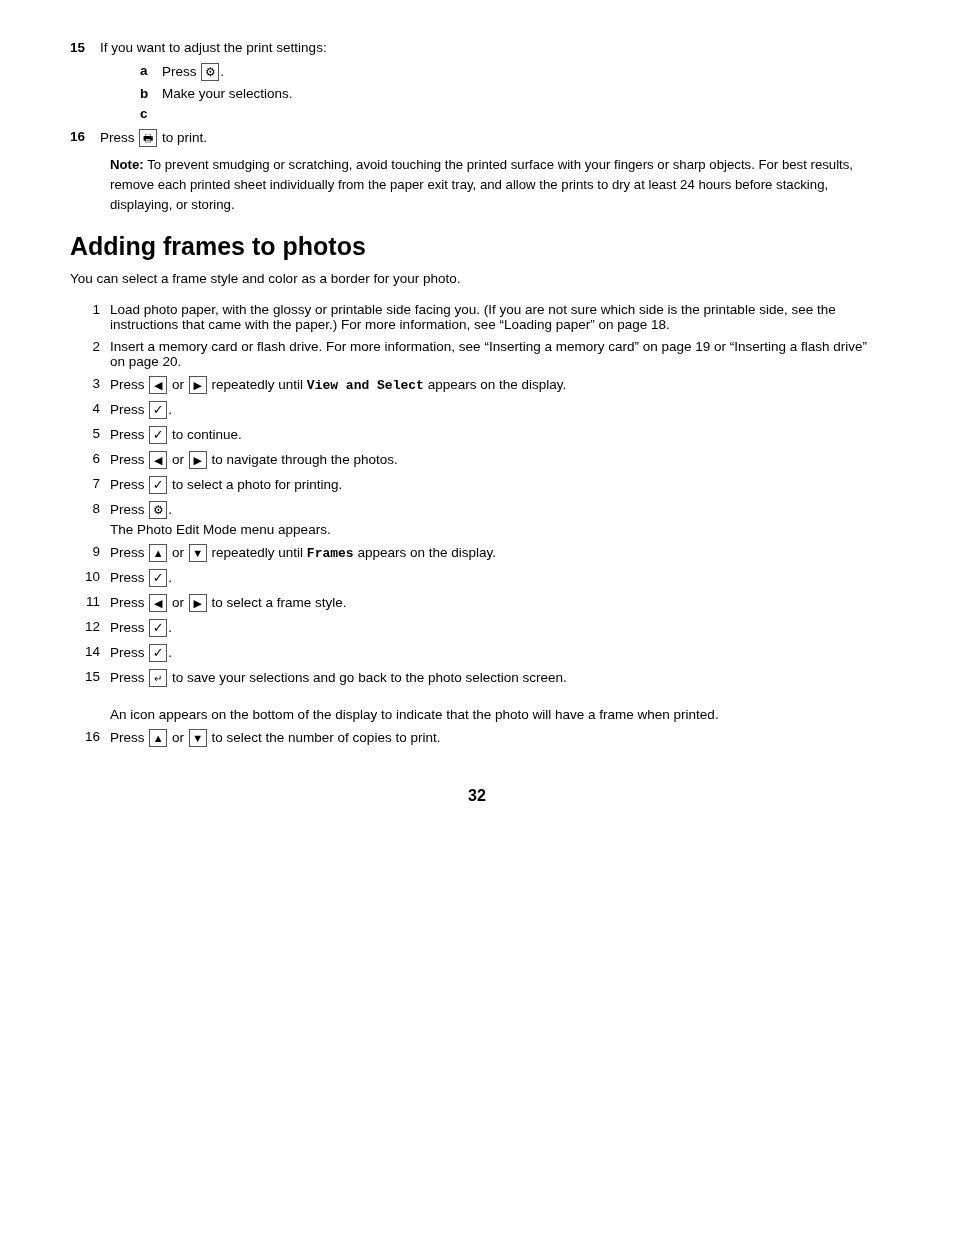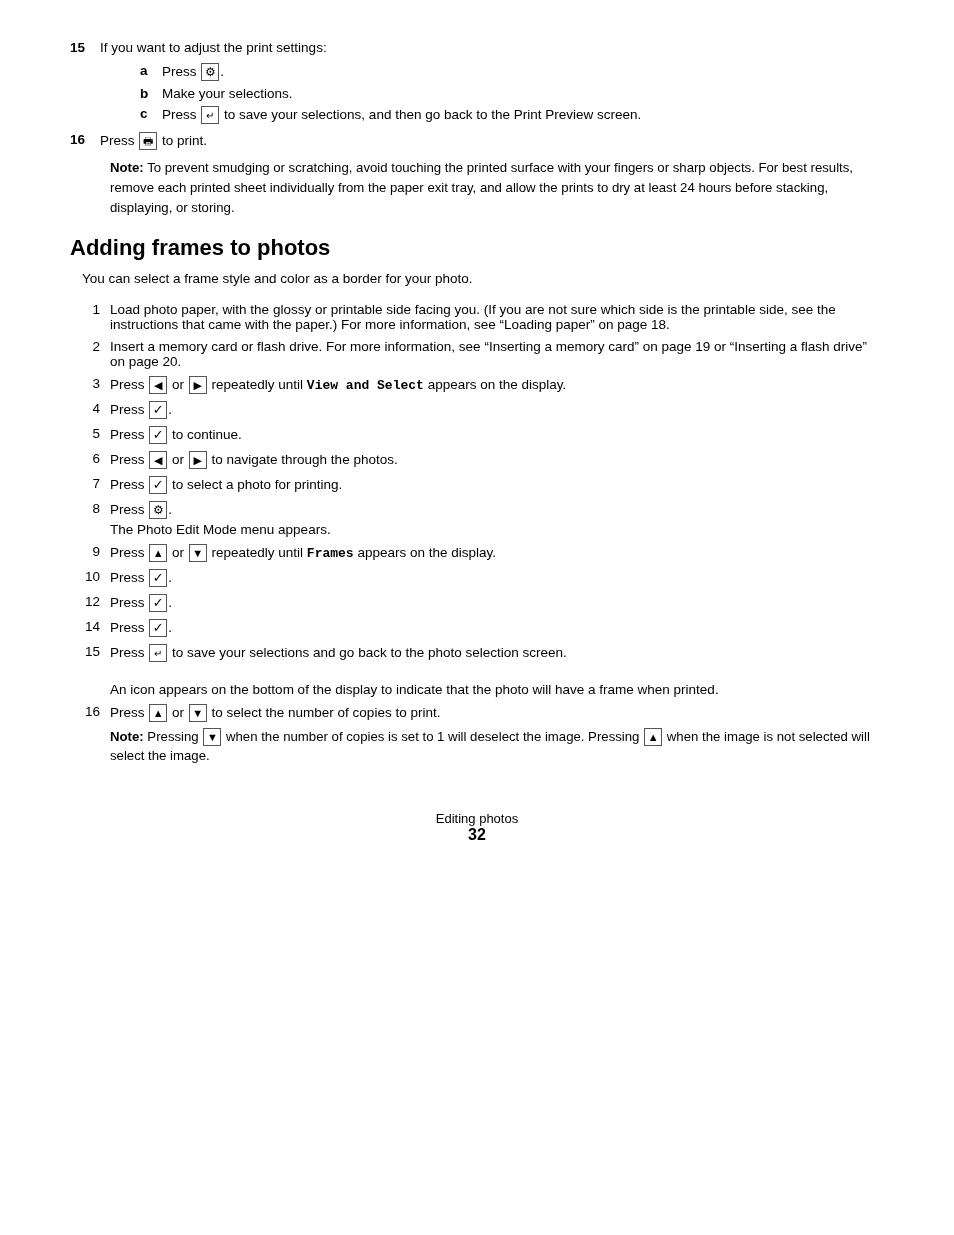--- a/index.html
+++ b/index.html
@@ -43,21 +43,21 @@
     .step-num {
       min-width: 30px;
       text-align: right;
       margin-right: 10px;
       font-weight: normal;
     }
     .step-content {
       flex: 1;
     }
     h2.section-title {
-      font-size: 22px;
+      font-size: 25px;
       font-weight: bold;
       margin-bottom: 8px;
       margin-top: 18px;
     }
     .note-block {
       margin-top: 8px;
       margin-bottom: 5px;
       font-size: 13.2px;
       line-height: 1.5;
     }
@@ -96,21 +96,21 @@
       margin-top: 40px;
       font-size: 13px;
     }
     .page-num {
       font-weight: bold;
       font-size: 16px;
     }
     .indent-block {
       margin-left: 40px;
     }
-    p { line-height: 1.5; margin-left: 12px; }
+    p { line-height: 1.5; }
   </style>
 </head>
 <body>
 
 <div class="section-intro">
 
   <div class="step-top">
     <span class="step-num-top">15</span>
     <span>If you want to adjust the print settings:</span>
   </div>
@@ -124,25 +124,20 @@
       </span>
     </div>
 
     <div class="sub-step">
       <span class="sub-label">b</span>
       <span>Make your selections.</span>
     </div>
 
     <div class="sub-step">
       <span class="sub-label">c</span>
-      <span>
-        <span>Press</span>
-        <span class="icon-box"><span class="icon-back">↵</span></span>
-        <span>to save your selections, and then go back to the Print Preview screen.</span>
-      </span>
     </div>
   </div>
 
   <div class="step-top" style="margin-top:8px;">
     <span class="step-num-top">16</span>
     <span>
       <span>Press</span>
       <span class="icon-box"><span class="icon-print">🖶</span></span>
       <span>to print.</span>
     </span>
@@ -225,20 +220,27 @@
     </span>
   </div>
 
   <div class="step">
     <span class="step-num">10</span>
     <span class="step-content">
       Press <span class="icon-box"><span class="icon-check">✓</span></span>.
     </span>
   </div>
 
+  <div class="step">
+    <span class="step-num">11</span>
+    <span class="step-content">
+      Press <span class="icon-box">◀</span> or
+      <span class="icon-box">▶</span> to select a frame style.
+    </span>
+  </div>
 
   <div class="step">
     <span class="step-num">12</span>
     <span class="step-content">
       Press <span class="icon-box"><span class="icon-check">✓</span></span>.
     </span>
   </div>
 
 
   <div class="step">
@@ -254,27 +256,22 @@
       Press <span class="icon-box"><span class="icon-back">↵</span></span> to save your selections and go back to the photo selection screen.<br>
       <span style="display:inline-block; margin-top:20px;">An icon appears on the bottom of the display to indicate that the photo will have a frame when printed.</span>
     </span>
   </div>
 
   <div class="step">
     <span class="step-num">16</span>
     <span class="step-content">
       Press <span class="icon-box">▲</span> or
       <span class="icon-box">▼</span> to select the number of copies to print.<br>
-      <span class="note-block" style="margin-top:5px; display:inline-block;">
-        <b>Note:</b>
-        Pressing <span class="icon-box">▼</span> when the number of copies is set to 1 will deselect the image. Pressing <span class="icon-box">▲</span> when the image is not selected will select the image.
-      </span>
     </span>
   </div>
 
 
 
 </div>
 
 <div class="page-footer">
-  <div>Editing photos</div>
   <div class="page-num">32</div>
 </div>
 
 </body></html>

